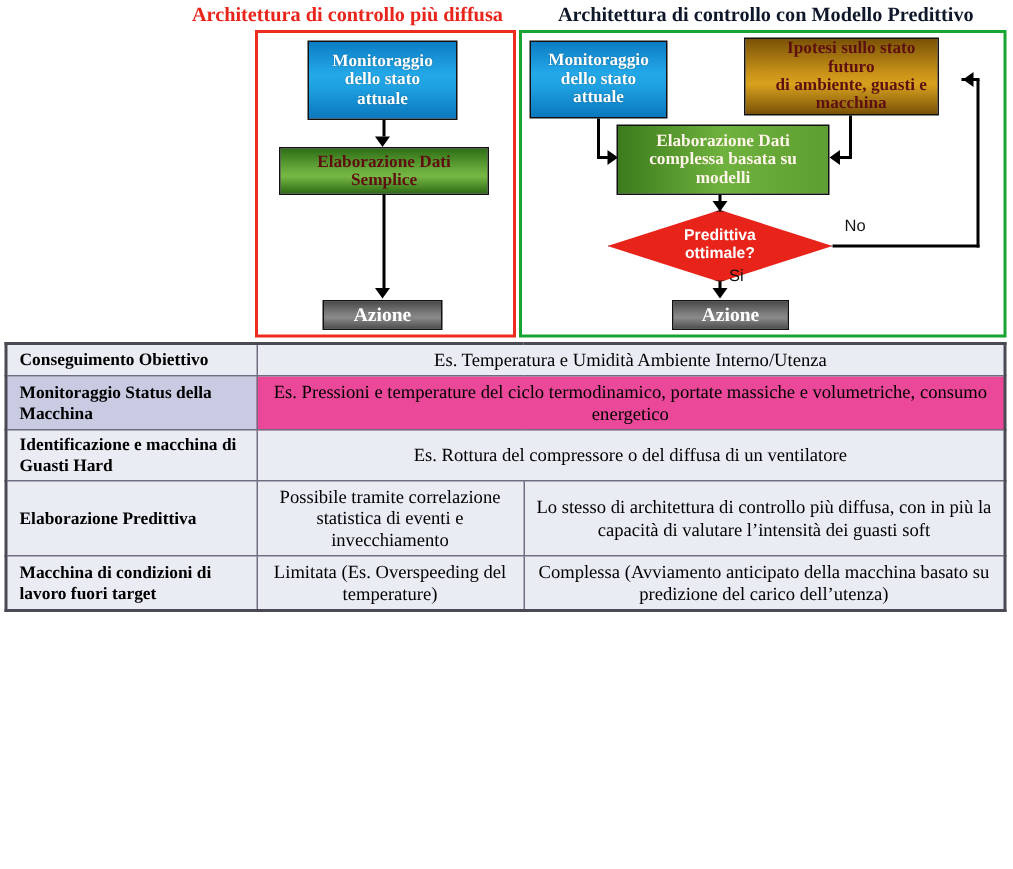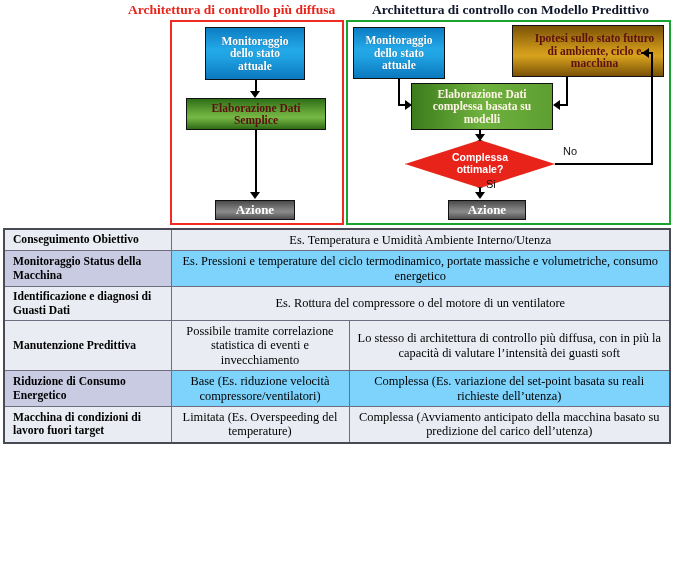--- a/index.html
+++ b/index.html
@@ -38,21 +38,21 @@
   .gray{background:linear-gradient(to bottom,#4A4A4A 0%,#7E7E7E 45%,#8A8A8A 60%,#4F4F4F 100%);
         color:#ffffff;font-size:13px;}
 
   
   #lb-monitor{left:205px;top:27px;width:100px;height:53px;}
   #lb-elab   {left:186px;top:98px;width:140px;height:32px;}
   #lb-azione {left:215px;top:200px;width:80px;height:20px;}
 
   
   #rb-monitor{left:353px;top:27px;width:92px;height:52px;}
-  #rb-ipotesi{left:512px;top:25px;width:152px;height:52px;padding-left:13px;}
+  #rb-ipotesi{left:496px;top:25px;width:130px;height:52px;padding-left:13px;}
   #rb-elab   {left:411px;top:83px;width:142px;height:47px;}
   #rb-azione {left:448px;top:200px;width:78px;height:20px;}
 
   
   #rb-diamond{position:absolute;left:405px;top:140px;width:150px;height:48px;}
   #rb-diamond .dm{position:absolute;inset:0;background:#E8231A;border:1.5px solid #111;
         clip-path:polygon(50% 0,100% 50%,50% 100%,0 50%);}
   #rb-diamond .dtxt{position:absolute;inset:0;display:flex;flex-direction:column;
         align-items:center;justify-content:center;color:#ffffff;
         font-family:"Liberation Sans",sans-serif;font-size:10.5px;font-weight:600;line-height:1.12;}
@@ -66,21 +66,21 @@
 
   .edgelbl{position:absolute;font-family:"Liberation Sans",sans-serif;font-size:11px;color:#111;}
 
   
   #matrix{position:absolute;left:3px;top:228px;width:668px;border-collapse:collapse;
           table-layout:fixed;border:2px solid #4A4A55;}
   #matrix td{border:1px solid #6E6E80;vertical-align:middle;text-align:center;
              font-size:12.4px;color:#000;line-height:1.16;padding:3px 5px;font-family:Liberation Serif, serif;}
   #matrix td.lbl{text-align:left;font-weight:bold;font-size:11.6px;padding-left:8px;}
   .rowA td{background:#EAECF3;}
-  .rowB td{background:#7dd3fc;}
+  .rowB td{background:#ec4899;}
   .rowB td.lbl{background:#C9CBE3;}
   .rowA td.lbl{background:#EAECF3;}
   .c1{width:167px;}
   .c2{width:178px;}
 </style>
 </head>
 <body>
 
 <div class="headings">
   <div class="hd" id="hd-left" style="color: rgb(232, 36, 27);">Architettura  di controllo più diffusa</div>
@@ -119,37 +119,37 @@
   <span>
     <span>Monitoraggio</span>
     <span>dello stato</span>
     <span>attuale</span>
   </span>
 </div>
 
 <div class="fbox gold" id="rb-ipotesi">
   <span>
     <span>Ipotesi  sullo stato futuro</span>
-    <span>di ambiente, ciclo e</span>
+    <span>di ambiente, guasti e</span>
     <span>macchina</span>
   </span>
 </div>
 
 <div class="fbox green2" id="rb-elab">
   <span>
     <span>Elaborazione Dati</span>
     <span>complessa basata su</span>
     <span>modelli</span>
   </span>
 </div>
 
 <div id="rb-diamond">
   <div class="dm"></div>
   <div class="dtxt">
-    <span>Complessa</span>
+    <span>Predittiva</span>
     <span>ottimale?</span>
   </div>
 </div>
 
 <div class="fbox gray" id="rb-azione">
   <span>Azione</span>
 </div>
 
 <div class="ln" style="left:398px;top:79px;width:2px;height:27px;"></div>
 <div class="ln" style="left:398px;top:104px;width:8px;height:2px;"></div>
@@ -181,32 +181,27 @@
   <tbody>
       <tr class="rowA">
         <td class="lbl">Conseguimento Obiettivo</td>
         <td colspan="2">Es. Temperatura e Umidità Ambiente Interno/Utenza</td>
       </tr>
       <tr class="rowB">
         <td class="lbl">Monitoraggio Status della Macchina</td>
         <td colspan="2">Es. Pressioni e temperature del ciclo termodinamico,  portate massiche e volumetriche, consumo energetico</td>
       </tr>
       <tr class="rowA">
-        <td class="lbl">Identificazione e diagnosi di Guasti Dati</td>
-        <td colspan="2">Es. Rottura del compressore o del motore di un ventilatore</td>
-      </tr>
-      <tr class="rowA">
-        <td class="lbl">Manutenzione Predittiva</td>
+        <td class="lbl">Identificazione e macchina di Guasti Hard</td>
+        <td colspan="2">Es. Rottura del compressore o del diffusa di un ventilatore</td>
+      </tr>
+      <tr class="rowA">
+        <td class="lbl">Elaborazione Predittiva</td>
         <td>Possibile tramite correlazione statistica di eventi e invecchiamento</td>
         <td>Lo stesso di architettura di controllo più diffusa, con in più la capacità di valutare l’intensità dei guasti soft</td>
-      </tr>
-      <tr class="rowB">
-        <td class="lbl">Riduzione di Consumo Energetico</td>
-        <td>Base (Es. riduzione velocità compressore/ventilatori)</td>
-        <td>Complessa (Es. variazione del set-point basata su reali richieste dell’utenza)</td>
       </tr>
       <tr class="rowA">
         <td class="lbl">Macchina di condizioni di lavoro fuori target</td>
         <td>Limitata (Es. Overspeeding del temperature)</td>
         <td>Complessa (Avviamento anticipato della macchina basato su predizione del carico dell’utenza)</td>
       </tr>
     </tbody>
 </table>
 
 </body></html>

